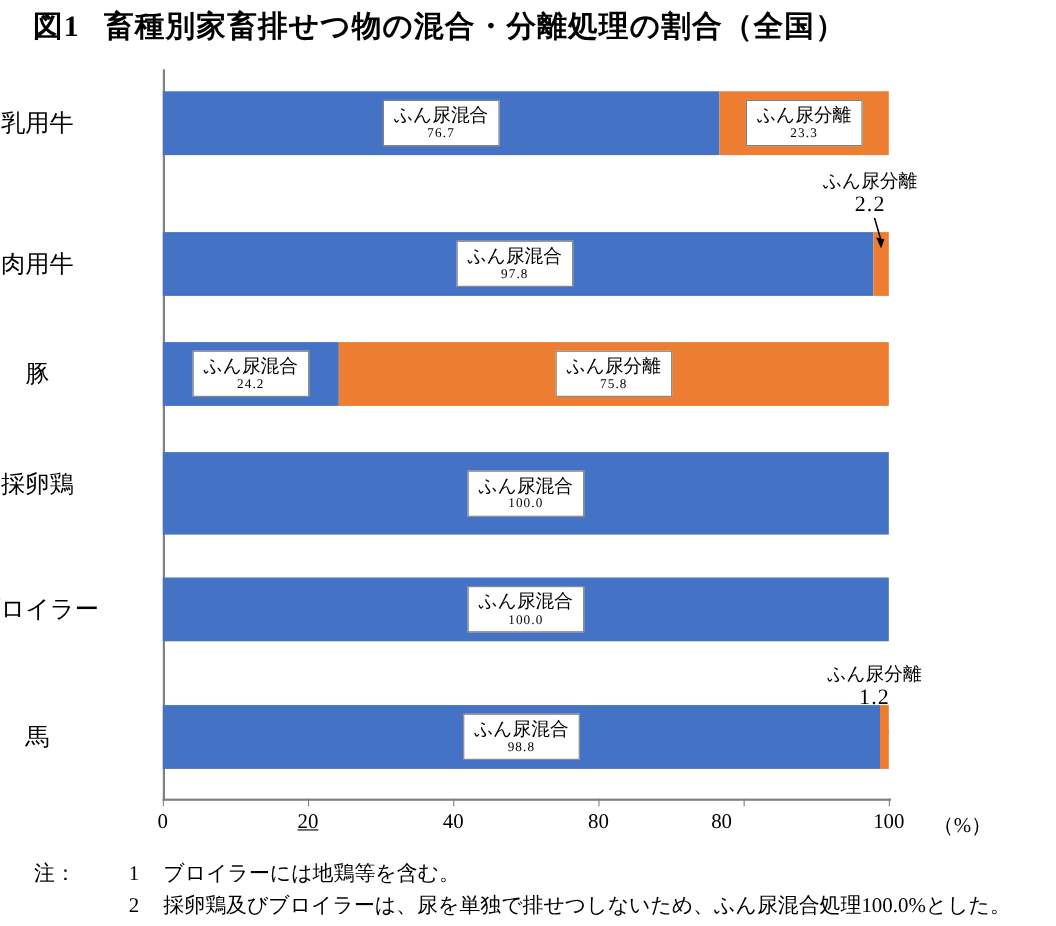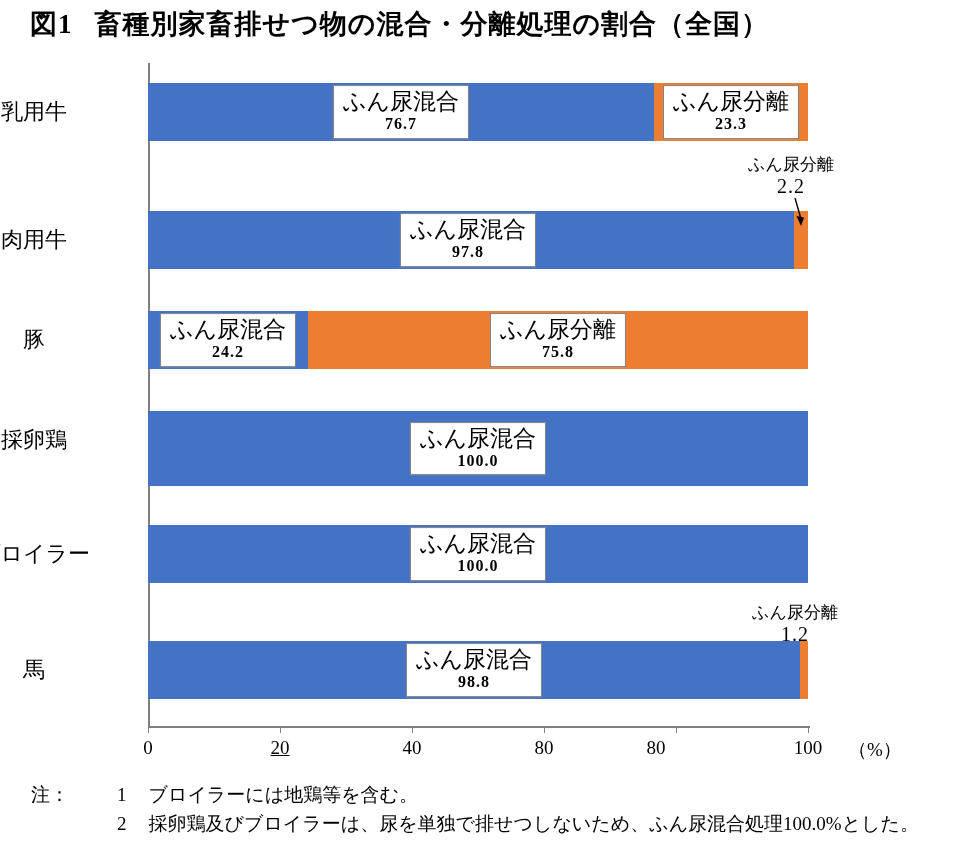--- a/index.html
+++ b/index.html
@@ -114,26 +114,25 @@
     position: absolute;
     top: 50%;
     transform: translate(-50%, -50%);
     background: #ffffff;
     border: 1px solid #7f7f7f;
     padding: 3px 9px 4px 9px;
     text-align: center;
     line-height: 1.15;
     white-space: nowrap;
   }
-  .seg-box .lbl { font-size: 23px; }
+  .seg-box .lbl { font-size: 17px; }
   .seg-box .val {
-    font-size: 16px;
+    font-size: 12px;
     font-family: "Liberation Serif", serif;
     letter-spacing: 1px;
-    font-weight: bold;
   }
 
   
   .callout {
     position: absolute;
     text-align: center;
     white-space: nowrap;
     line-height: 1.15;
   }
   .callout .lbl { font-size: 17px; }

